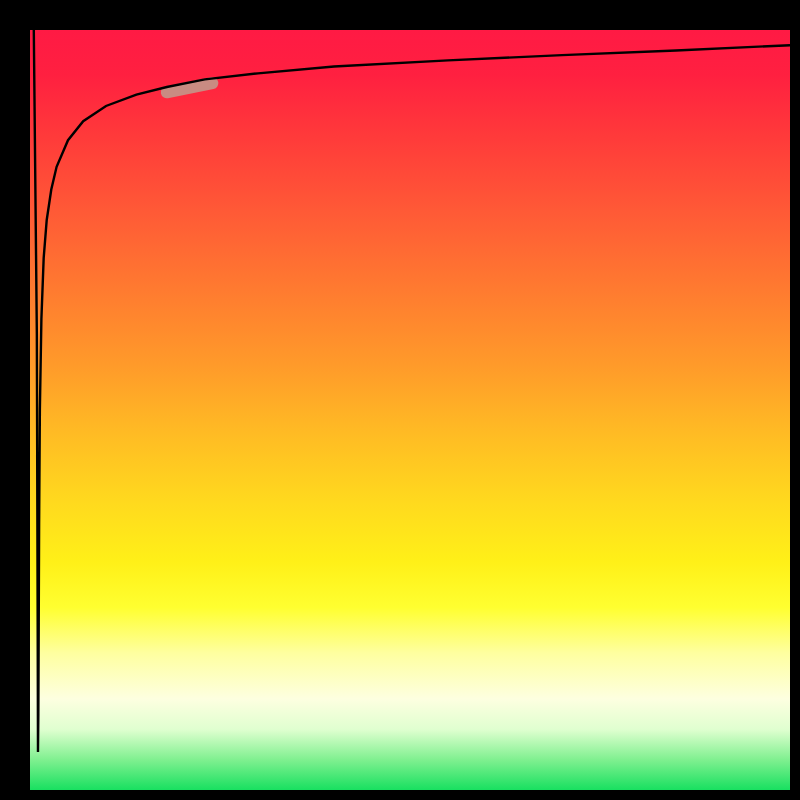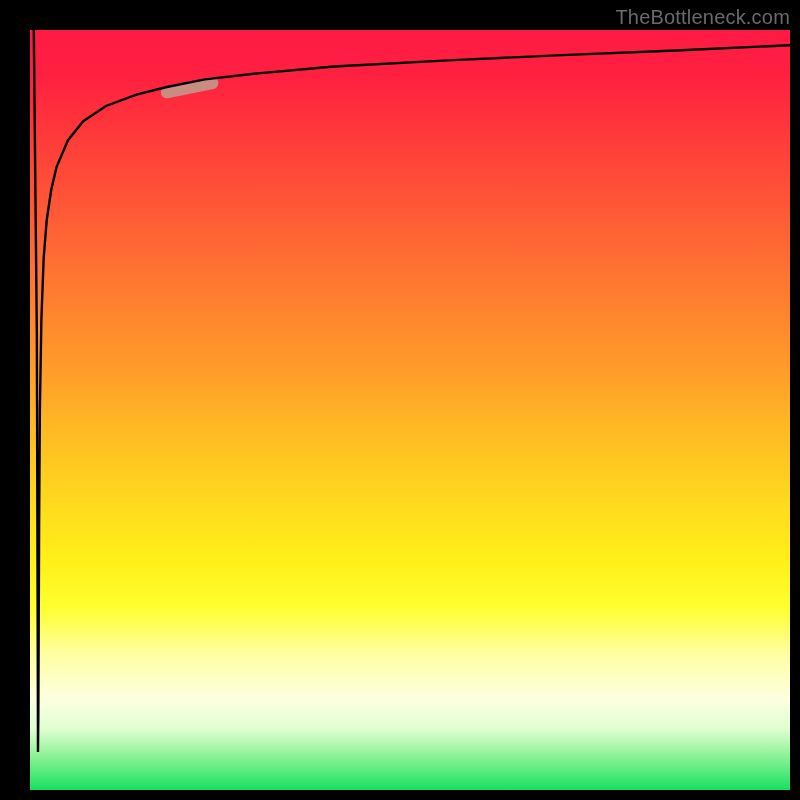--- a/index.html
+++ b/index.html
@@ -64,15 +64,14 @@
 
 <div class="frame">
 
   <div class="plot-area"></div>
 
   <svg class="curve-svg" viewBox="0 0 760 760" preserveAspectRatio="none">
     <path id="marker-path" stroke-linecap="round" fill="none" d="M136.80 62.32 L182.40 53.20" stroke="#c98b82" stroke-width="12"></path>
     <path id="curve-path" fill="none" stroke-width="2.4" d="M3.80 0.00 L6.84 304.00 L7.60 570.00 L7.98 722.00 L8.36 684.00 L8.74 592.80 L9.12 494.00 L9.88 380.00 L11.40 288.80 L13.68 228.00 L16.72 190.00 L21.28 159.60 L26.60 136.80 L38.00 110.20 L53.20 91.20 L76.00 76.00 L106.40 64.60 L136.80 57.00 L174.80 49.40 L228.00 43.32 L304.00 36.48 L418.00 30.40 L532.00 25.08 L646.00 20.52 L760.00 15.20" stroke="#000000"></path>
   </svg>
 
-  <div class="watermark">TheBottleneck.com</div>
 
 </div>
 
 </body></html>

